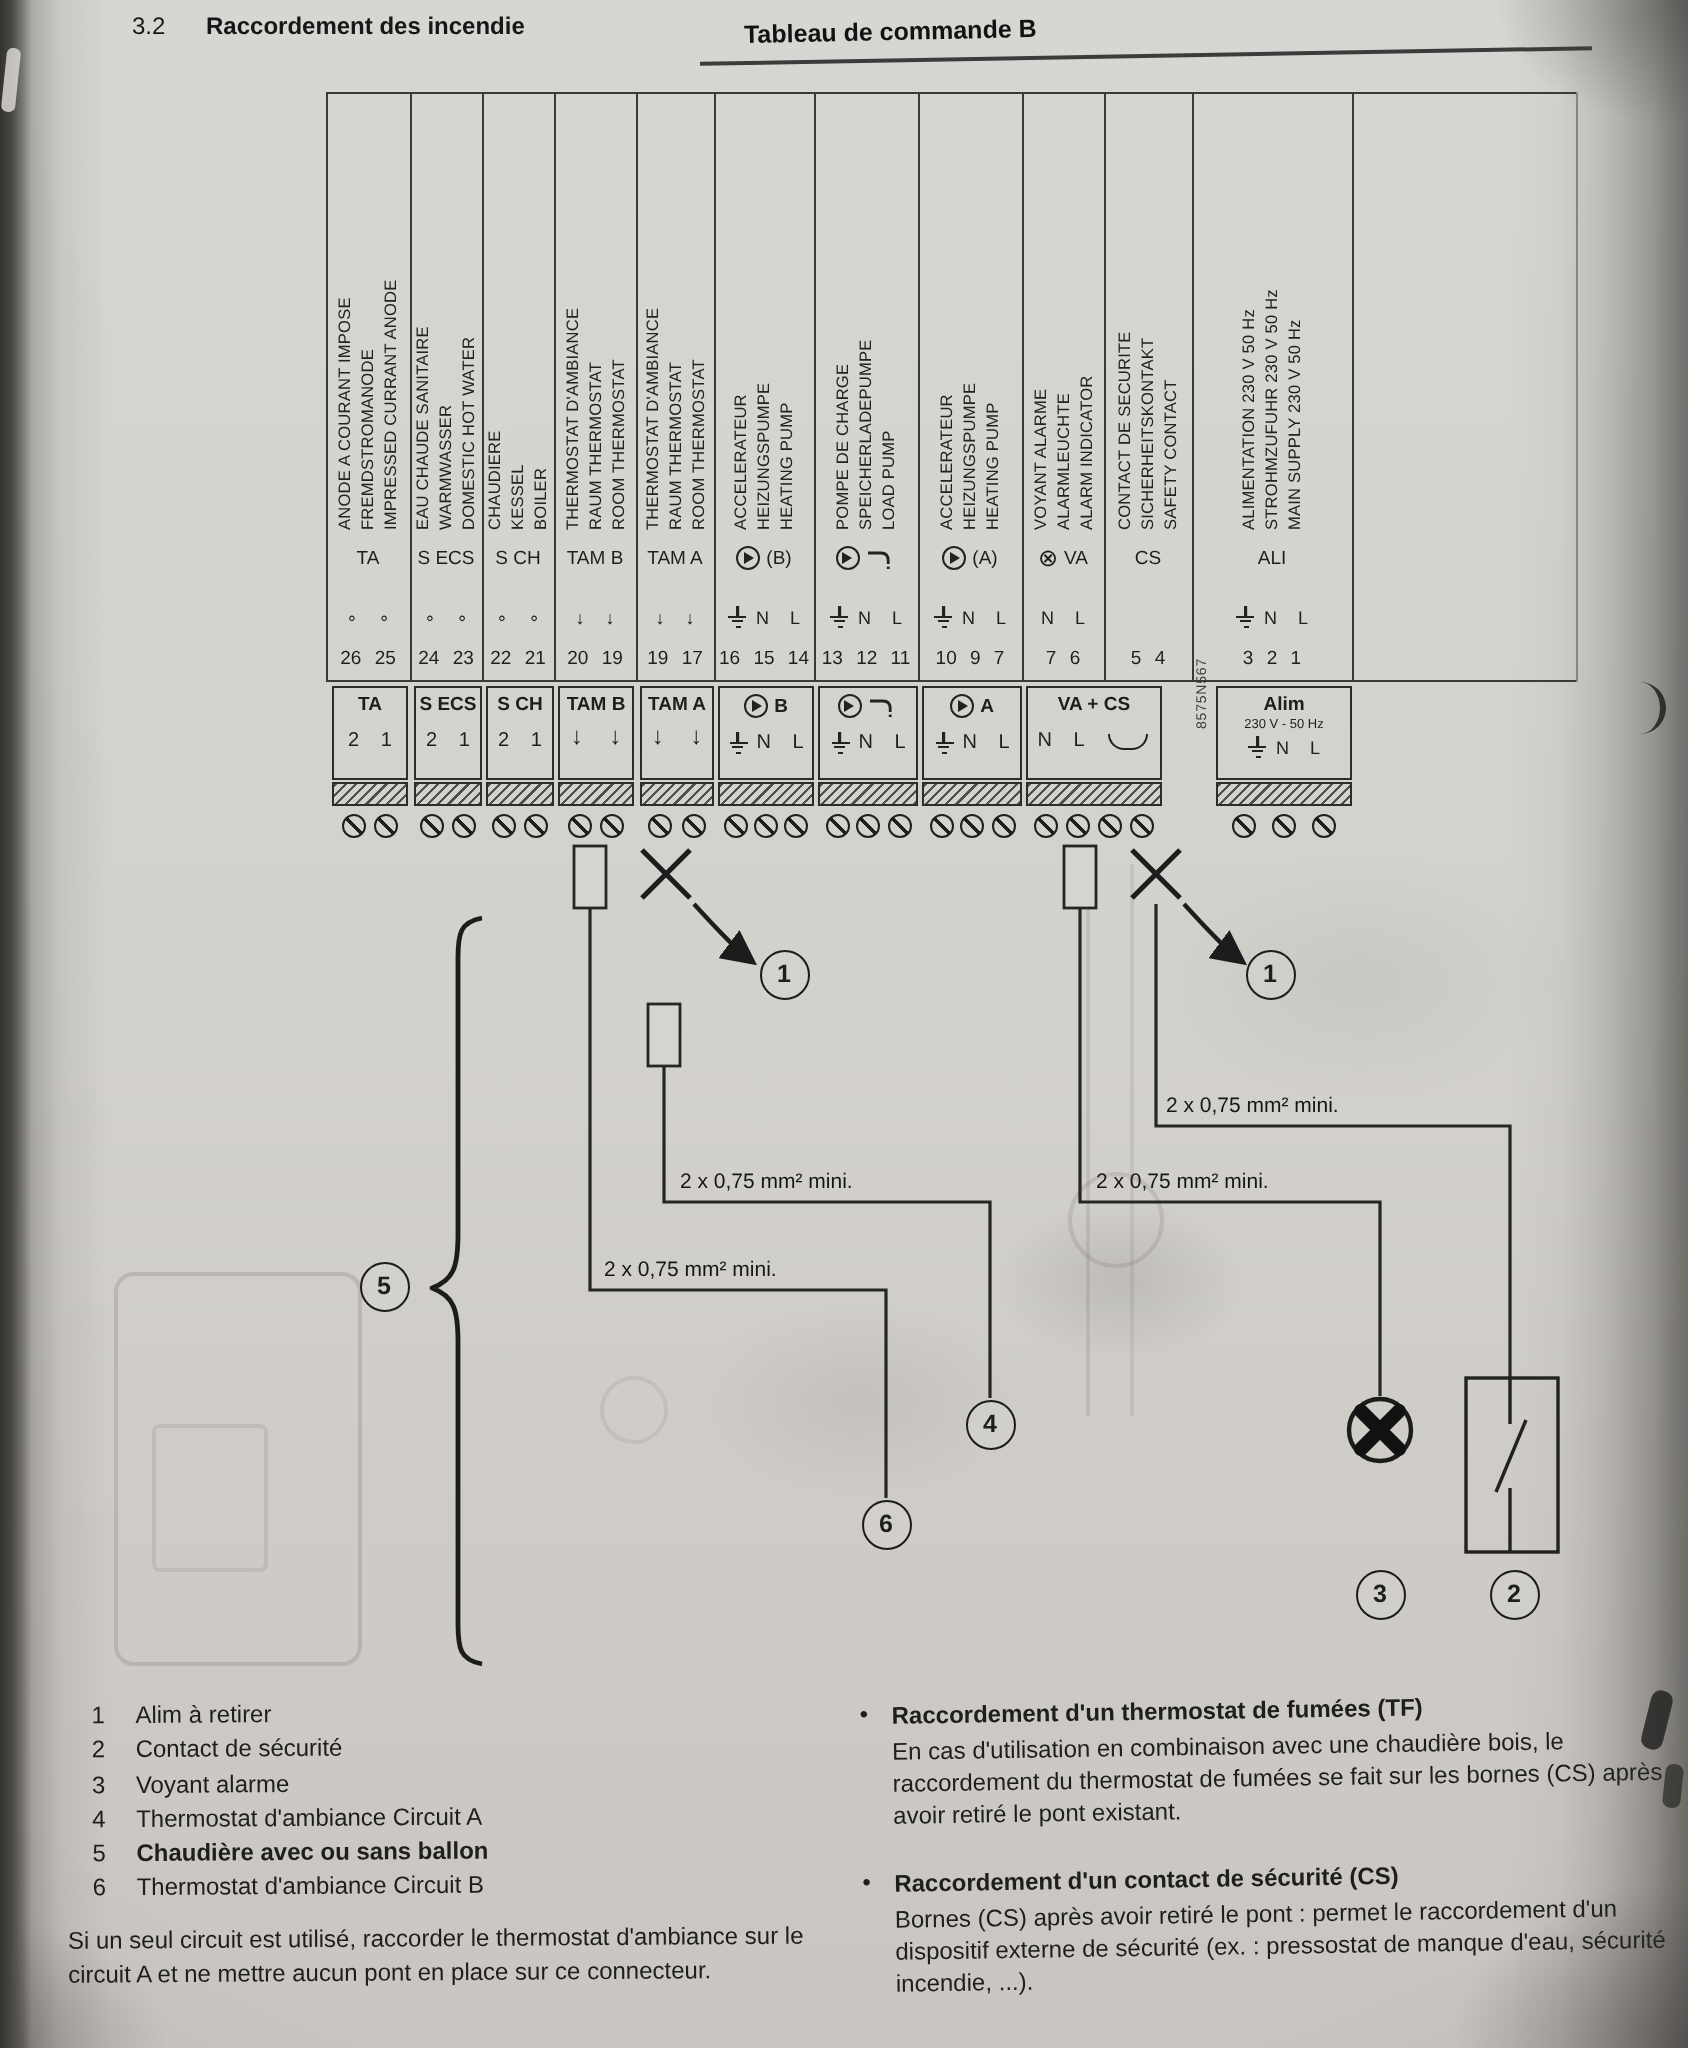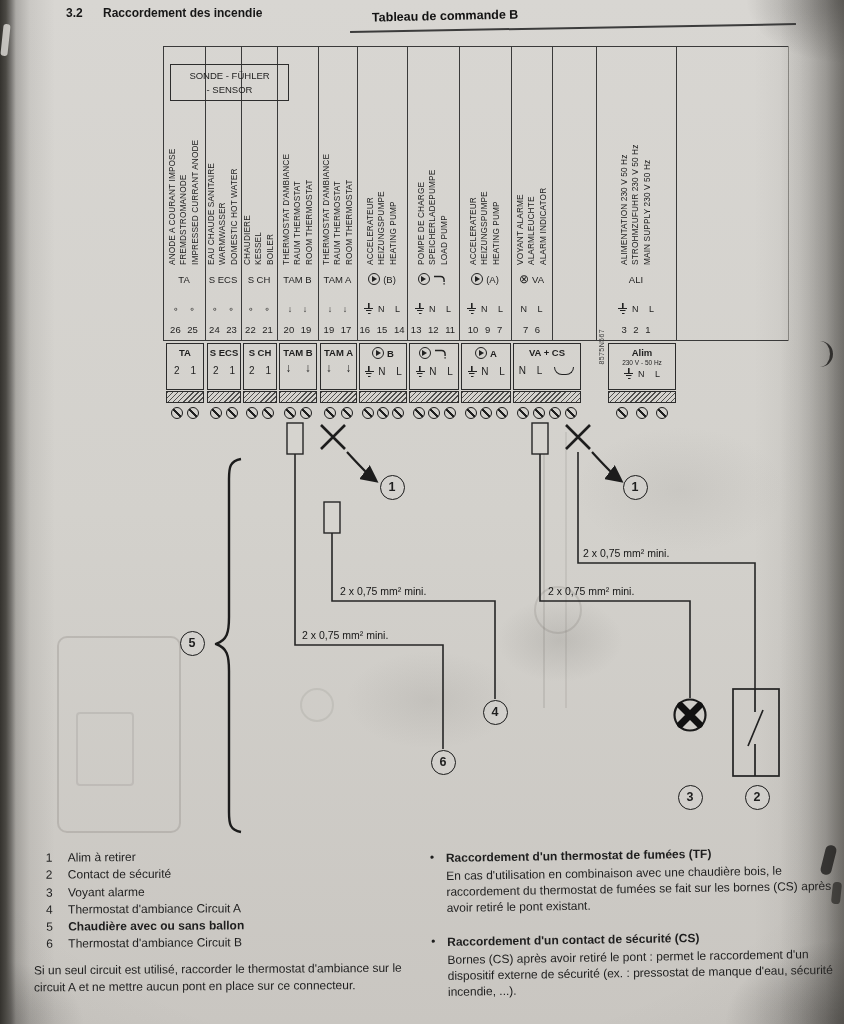--- a/index.html
+++ b/index.html
@@ -11,21 +11,21 @@
       linear-gradient(270deg,rgba(60,58,54,.45) 0px,rgba(60,58,54,.20) 18px,rgba(60,58,54,.07) 45px,transparent 90px),
       radial-gradient(140px 90px at 100% 0%,rgba(30,28,26,.38),transparent 70%),
       radial-gradient(170px 120px at 100% 100%,rgba(30,28,26,.42),transparent 70%),
       radial-gradient(120px 90px at 0% 100%,rgba(30,28,26,.25),transparent 70%),
       radial-gradient(130% 110% at 48% 42%,transparent 55%,rgba(25,24,22,.14) 88%,rgba(25,24,22,.28) 100%),
       radial-gradient(90px 60px at 560px 640px,rgba(105,103,99,.18),transparent 70%),
       radial-gradient(120px 70px at 430px 700px,rgba(115,112,108,.13),transparent 70%),
       radial-gradient(150px 90px at 680px 490px,rgba(120,118,114,.11),transparent 70%),
       linear-gradient(180deg,#d8d6d2 0%,#d3d1cc 50%,#c9c6c1 100%)}
   .gh{position:absolute;pointer-events:none}
-  .hdr-num{position:absolute;left:66px;top:6px;font-size:12px;font-weight:700;color:#171717}
+  .hdr-num{position:absolute;left:66px;top:6px;font-size:12px;font-weight:400;color:#171717}
   .hdr-title{position:absolute;left:103px;top:6px;font-size:12px;font-weight:700;color:#171717}
   .hdr-page{position:absolute;left:372px;top:9px;font-size:12.5px;font-weight:700;color:#121212;transform:rotate(-1.2deg)}
   .hdr-rule{position:absolute;left:350px;top:27px;width:446px;height:2px;background:#3c3c3c;transform:rotate(-1deg)}
   .hline{position:absolute;background:#3a3a3a;height:1.4px}
   .vline{position:absolute;background:#3a3a3a;width:1.3px}
   .sonde{position:absolute;left:170px;top:64px;width:119px;height:37px;border:1.3px solid #2d2d2d;
          font-size:9.5px;line-height:13.5px;text-align:center;padding-top:4px;white-space:pre-line}
   .gcell{position:absolute;top:46px;height:295px}
   .vlabel{position:absolute;bottom:76px;left:50%;height:158px;writing-mode:vertical-rl;
           transform:translateX(-50%) rotate(180deg);white-space:pre-line;
@@ -104,22 +104,20 @@
   <div class="vline" style="left:277px;top:46px;height:295px"></div>
   <div class="vline" style="left:318px;top:46px;height:295px"></div>
   <div class="vline" style="left:357px;top:46px;height:295px"></div>
   <div class="vline" style="left:407px;top:46px;height:295px"></div>
   <div class="vline" style="left:459px;top:46px;height:295px"></div>
   <div class="vline" style="left:511px;top:46px;height:295px"></div>
   <div class="vline" style="left:552px;top:46px;height:295px"></div>
   <div class="vline" style="left:596px;top:46px;height:295px"></div>
   <div class="vline" style="left:676px;top:46px;height:295px"></div>
 
-  <div class="sonde">SONDE - FÜHLER
-- SENSOR</div>
 
   <div class="gcell" style="left:163px;width:42px">
     <div class="vlabel">ANODE A COURANT IMPOSE
 FREMDSTROMANODE
 IMPRESSED CURRANT ANODE</div>
     <div class="gcode">
         <span>TA</span>
       </div>
     <div class="gpins">
         <span class="ws">∘ ∘</span>
@@ -225,20 +223,32 @@
 ALARMLEUCHTE
 ALARM INDICATOR</div>
     <div class="gcode">
         <span class="lampg">⊗</span>
         <span>VA</span>
       </div>
     <div class="gpins">
         <span class="ws">N L</span>
       </div>
     <div class="gnums">7 6</div>
+  </div>
+  <div class="gcell" style="left:552px;width:44px">
+    <div class="vlabel">CONTACT DE SECURITE
+SICHERHEITSKONTAKT
+SAFETY CONTACT</div>
+    <div class="gcode">
+        <span>CS</span>
+      </div>
+    <div class="gpins">
+        <span class="ws"></span>
+      </div>
+    <div class="gnums">5 4</div>
   </div>
   <div class="gcell" style="left:596px;width:80px">
     <div class="vlabel">ALIMENTATION 230 V 50 Hz
 STROHMZUFUHR 230 V 50 Hz
 MAIN SUPPLY 230 V 50 Hz</div>
     <div class="gcode">
         <span>ALI</span>
       </div>
     <div class="gpins">
         <span class="earth"></span>

